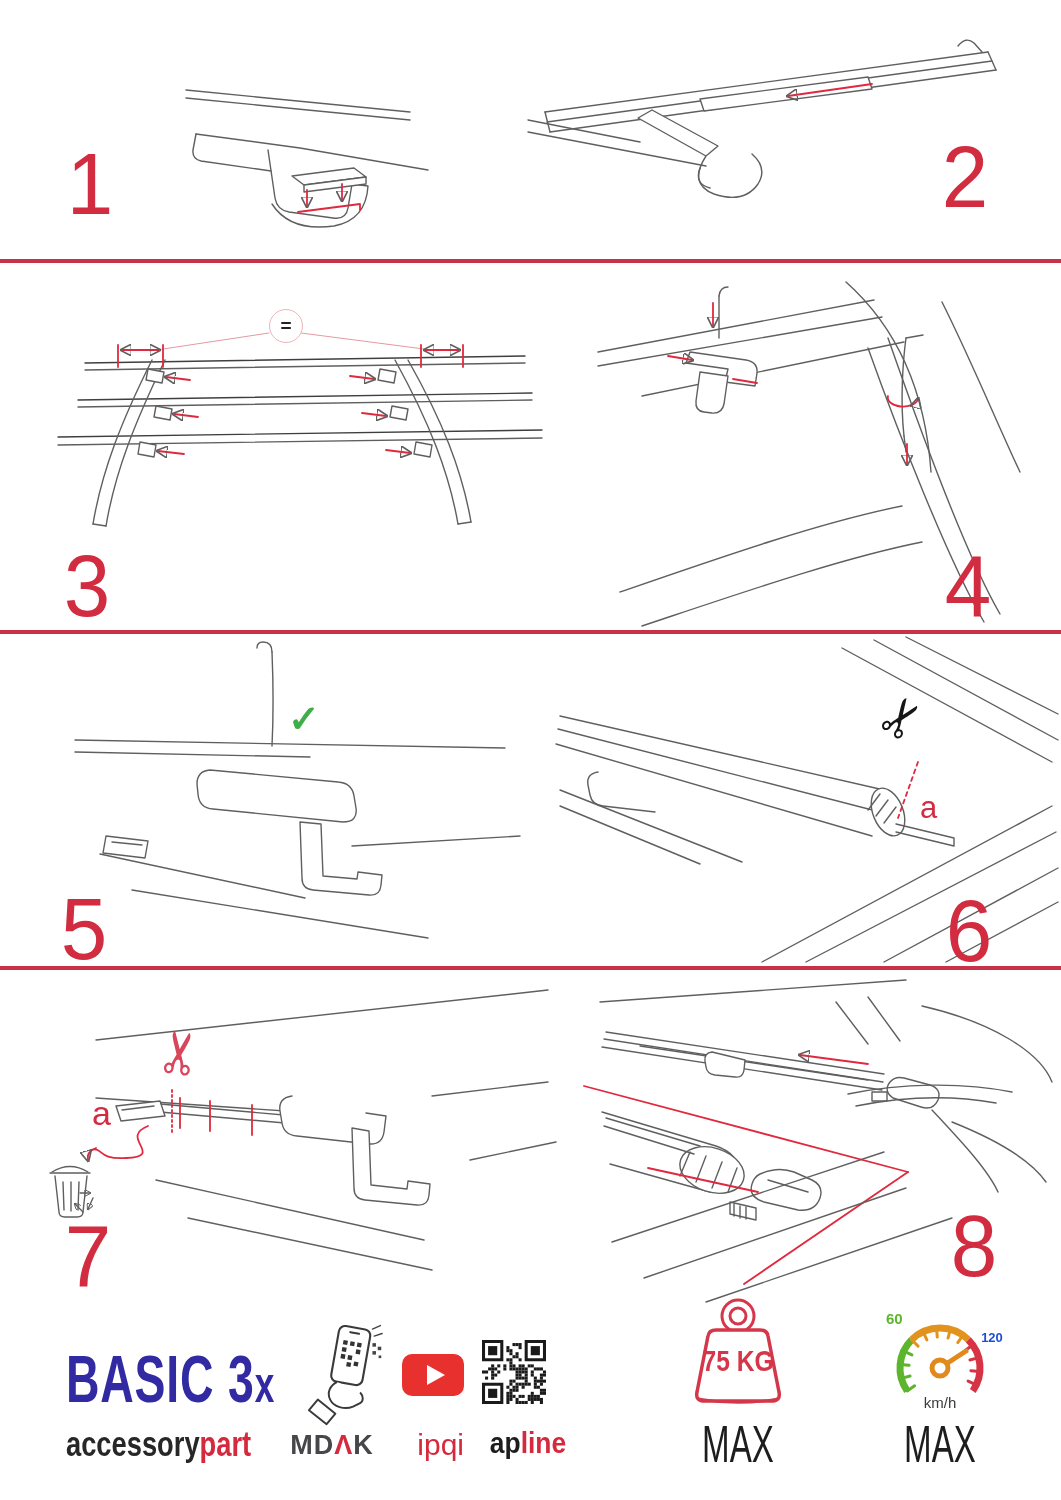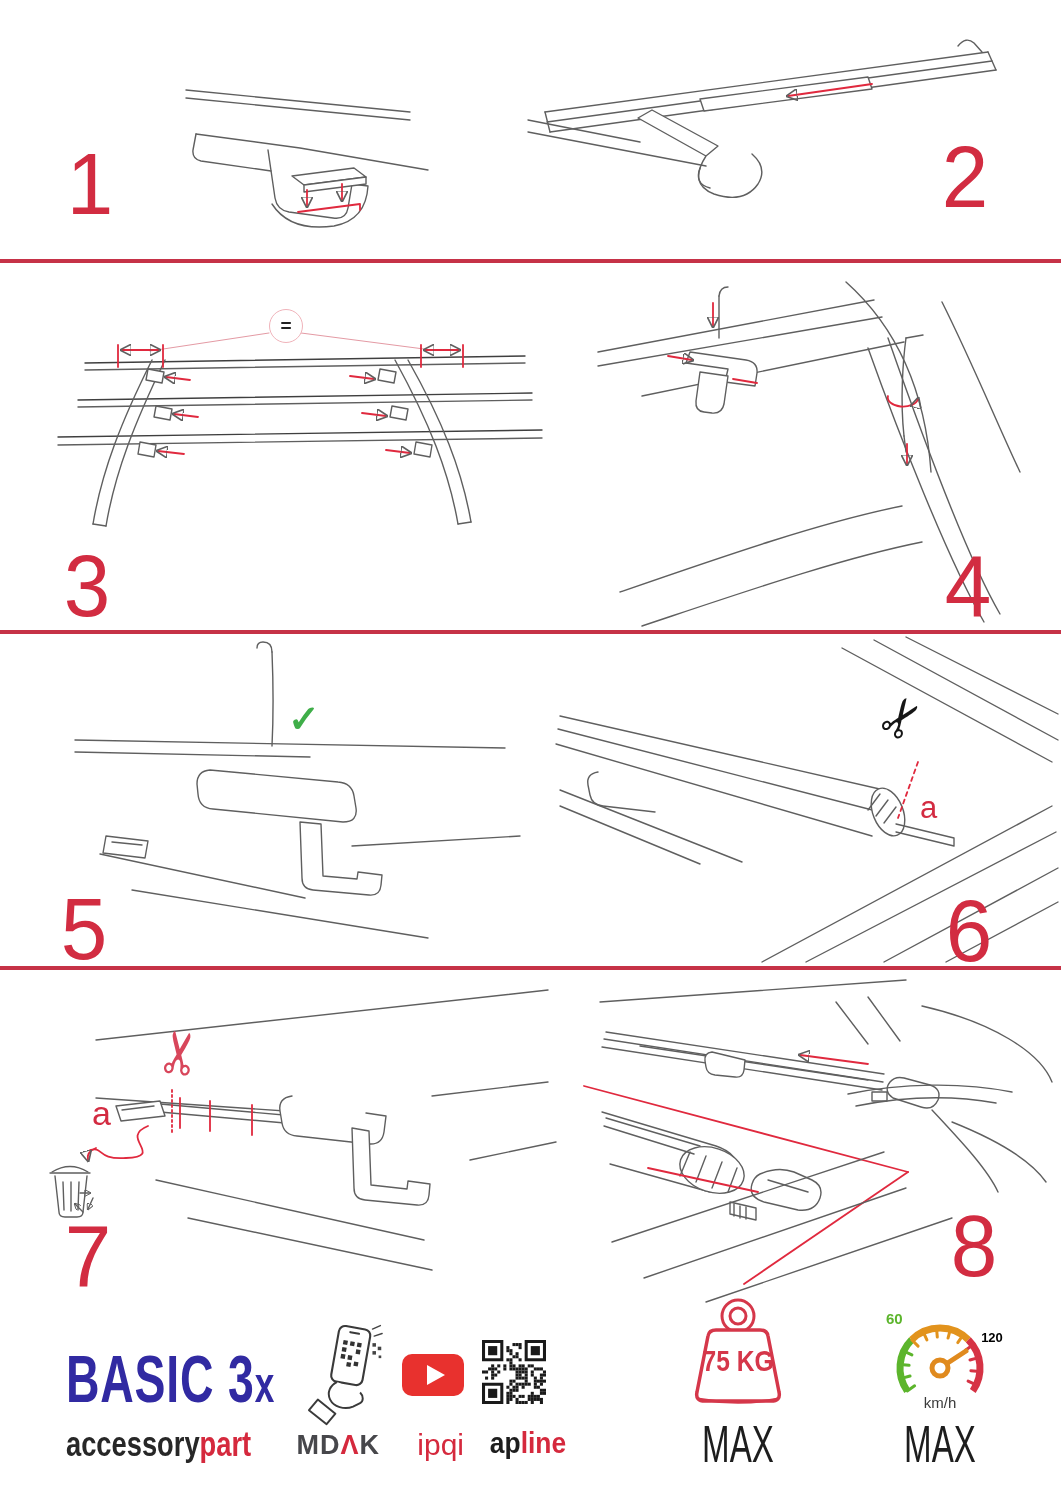--- a/index.html
+++ b/index.html
@@ -16,29 +16,29 @@
   .equal-badge{position:absolute;width:32px;height:32px;border:1.5px solid #f0b3ba;border-radius:50%;background:#fff;display:flex;align-items:center;justify-content:center;font-size:19px;font-weight:bold;color:#222;}
   .part-label{color:#d32b41;font-size:31px;}
   .check{color:#3fae49;font-size:38px;font-weight:bold;}
   .scis6{font-size:52px;color:#161616;transform:rotate(-55deg);}
   .scis7{font-size:58px;color:#d8465b;transform:rotate(-82deg);}
   
   .basic{position:absolute;left:66px;top:1340px;color:#312aa2;font-weight:700;font-size:58px;transform:scale(.8,1.15);transform-origin:left top;letter-spacing:1px;white-space:nowrap;}
   .basic .xs{font-size:44px;}
   .apart{position:absolute;left:66px;top:1424px;font-size:35px;font-weight:700;transform:scaleX(.78);transform-origin:left top;white-space:nowrap;}
   .apart .b1{color:#272727}.apart .r1{color:#d5293d}
-  .mdak{position:absolute;left:284px;top:1430px;width:96px;text-align:right;font-size:27px;font-weight:700;letter-spacing:1px;color:#47474b;}
+  .mdak{position:absolute;left:284px;top:1430px;width:96px;text-align:center;font-size:27px;font-weight:700;letter-spacing:1px;color:#47474b;}
   .mdak .lam{color:#d5293d;}
   .ipqi{position:absolute;left:400px;top:1428px;width:64px;text-align:right;font-size:30px;color:#d5293d;}
   .apline{position:absolute;left:478px;top:1426px;width:100px;text-align:center;font-size:30px;font-weight:700;transform:scaleX(.88);transform-origin:center top;}
   .apline .b1{color:#1d1d1d}.apline .r1{color:#d5293d}
   .kg{position:absolute;left:678px;top:1344px;width:120px;text-align:center;font-size:30px;font-weight:700;color:#d5374a;transform:scaleX(.82);transform-origin:center top;white-space:nowrap;}
   .max{position:absolute;width:120px;text-align:center;font-size:46px;color:#1d1d1d;transform:scale(.72,1.12);transform-origin:center top;top:1414px;}
   .g60{position:absolute;left:886px;top:1310px;width:34px;font-size:15px;font-weight:700;color:#5cb52c;}
-  .g120{position:absolute;left:972px;top:1330px;width:40px;text-align:center;font-size:13px;font-weight:700;color:#000000;}
+  .g120{position:absolute;left:972px;top:1330px;width:40px;text-align:center;font-size:13px;font-weight:700;color:#1d4ed8;}
   .kmh{position:absolute;left:880px;top:1394px;width:120px;text-align:center;font-size:15px;color:#3a3a3a;}
 </style>
 </head>
 <body>
 
 <div id="page">
 
   <svg id="art" width="1061" height="1500" viewBox="0 0 1061 1500">
     <defs>
       <marker id="ar" viewBox="0 0 10 10" refX="8" refY="5" markerWidth="6.5" markerHeight="6.5" orient="auto-start-reverse">

